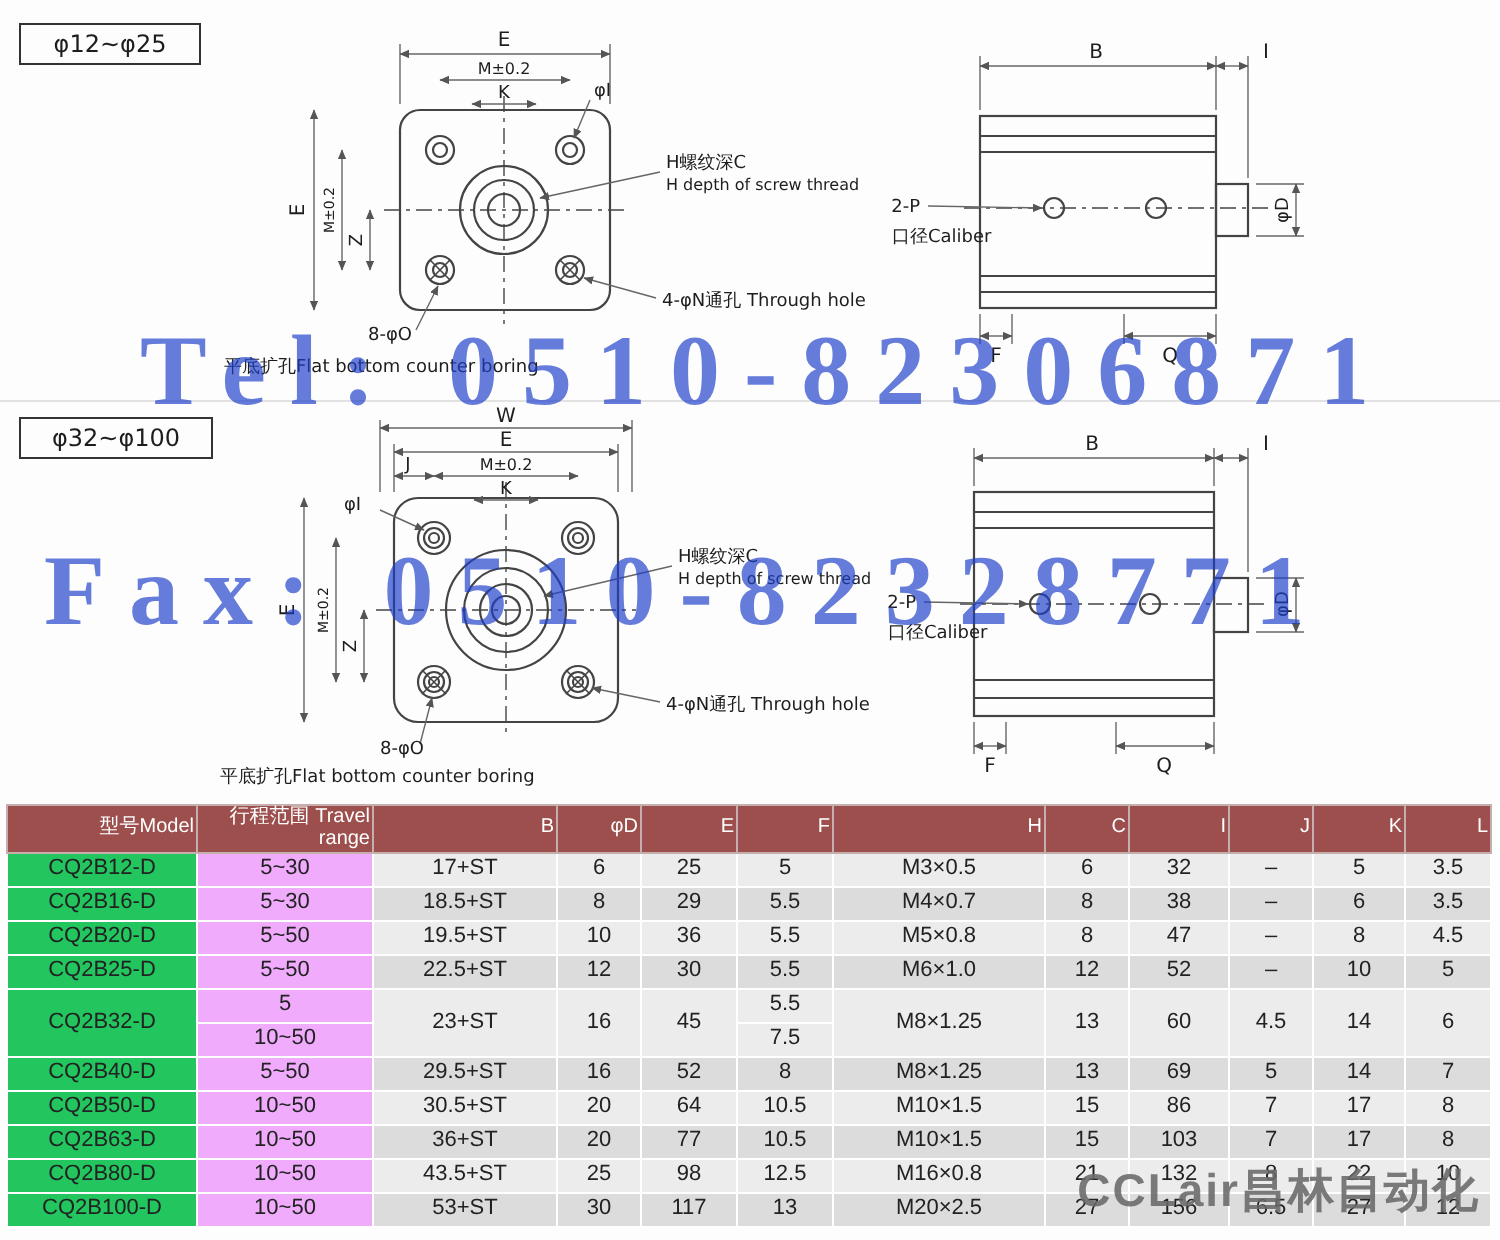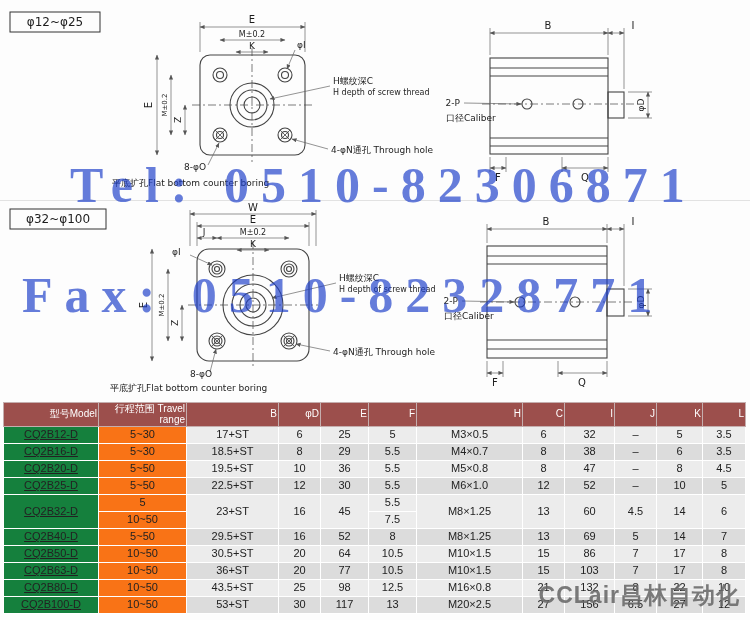--- a/index.html
+++ b/index.html
@@ -30,22 +30,22 @@
   }
   table.spec th{
     background:#9c4f4c;color:#fff;font-weight:normal;font-size:10px;
     border:1px solid #c5aeae;padding:1px 1px;height:18px;line-height:1.05;text-align:right;
   }
   table.spec td{
     border:1px solid #fff;text-align:center;padding:0 1px;height:16px;line-height:1.05;
   }
   tr.even td{background:#ececec;}
   tr.odd td{background:#dcdcdc;margin-left:20px;}
-  table.spec td.model{background:#15803d;text-decoration:underline;}
-  table.spec td.travel{background:#f97316;}
+  table.spec td.model{background:#22c55e;}
+  table.spec td.travel{background:#f0abfc;}
 </style>
 </head>
 <body>
 
 <div class="page">
 
   <div class="sec sec1">
     <svg width="750" height="200" viewBox="0 0 750 200">
       <defs>
         <marker id="ar1" markerWidth="8" markerHeight="8" refX="6.5" refY="3" orient="auto-start-reverse">

